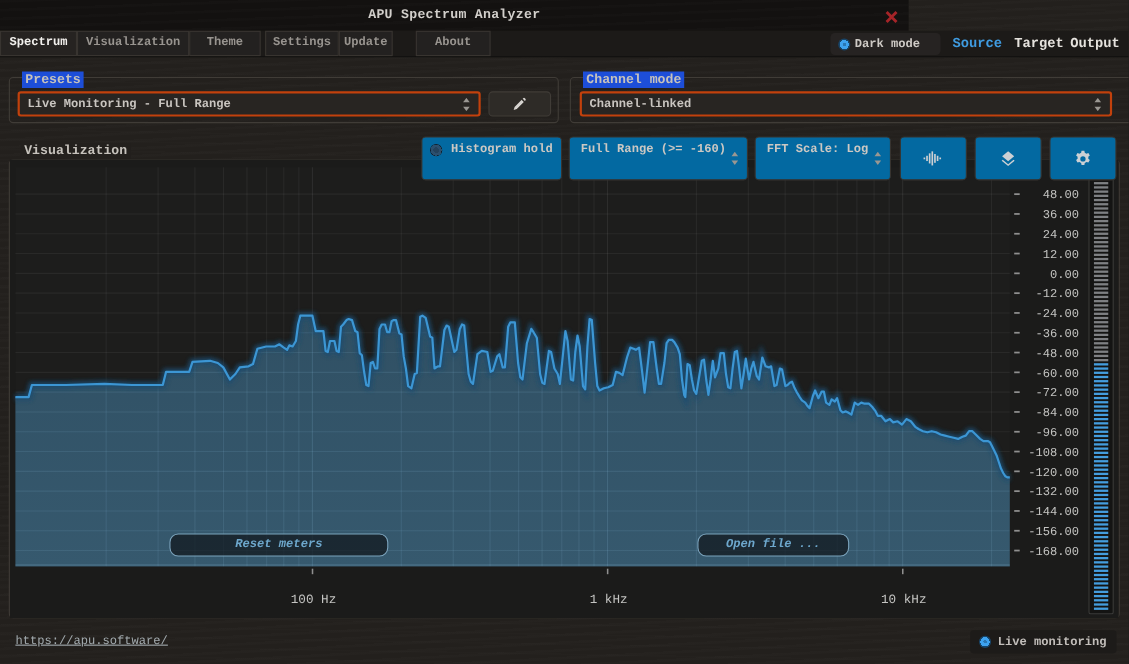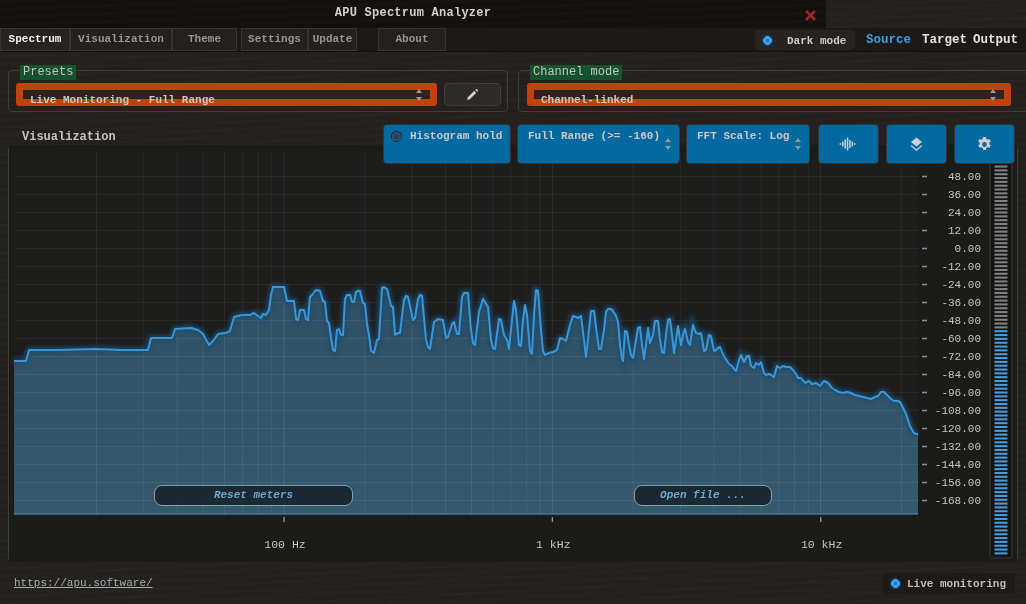--- a/index.html
+++ b/index.html
@@ -15,26 +15,26 @@
 
 #tabbar{left:0;top:28px;width:1026px;height:24px;background:#1c1a18;border-bottom:1px solid #121110;}
 .tab{position:absolute;top:0;height:23px;border:1px solid #383430;background:#232120;
 color:#98948f;font-size:11px;font-weight:bold;text-align:center;line-height:21px;}
 .tab.sel{color:#f2f0ed;background:#262321;}
 #darkchip{left:755px;top:2px;width:100px;height:20px;background:#262322;border-radius:4px;}
 .radio{display:inline-block;width:11px;height:11px;border-radius:50%;}
 .radio.on{background:radial-gradient(circle at 50% 50%, #2a77b4 0 1.5px, #3da2ef 1.5px 4.2px, #17456a 4.2px 6px);}
 .radio.off{background:radial-gradient(circle at 50% 50%, #24425c 0 2.5px, #2c4f6d 2.5px 5px, #131d28 5px 6px);}
 #darkchip .radio{position:absolute;left:7px;top:4.5px;}
-#darkchip span.lbl{position:absolute;left:32px;top:3px;font-size:11px;font-weight:bold;color:#cfcbc6;line-height:16px;white-space:nowrap;}
+#darkchip span.lbl{position:absolute;left:22px;top:3px;font-size:11px;font-weight:bold;color:#cfcbc6;line-height:16px;white-space:nowrap;}
 .tbtext{top:32px;font-size:12.5px;font-weight:bold;}
 
 .gbox{border:1px solid #403c37;border-radius:4px;background:transparent;}
-.glegend{position:absolute;top:-6px;left:11px;padding:0 3px;background:#14532d;font-size:12px;font-weight:normal;color:#c6c2bc;line-height:15px;}
-.combo{position:absolute;background:#282522;border:7px solid #c2410c;border-radius:3px;height:23px;
+.glegend{position:absolute;top:-6px;left:11px;padding:0 3px;background:#1d4ed8;font-size:12px;font-weight:bold;color:#c6c2bc;line-height:15px;}
+.combo{position:absolute;background:#282522;border:2px solid #c2410c;border-radius:3px;height:23px;
 font-size:11px;font-weight:bold;color:#c9c5c0;line-height:21px;padding-left:7px;white-space:nowrap;}
 .btn{position:absolute;background:#2e2b27;border:1px solid #403c37;border-radius:4px;display:flex;align-items:center;justify-content:center;}
 
 .chip{position:absolute;top:124px;height:40px;background:#0369a1;border:1px solid #37332f;border-radius:4px;
 font-size:11px;font-weight:bold;color:#ccc8c3;line-height:22px;white-space:nowrap;}
 
 .pbtn{position:absolute;height:21px;background:rgba(16,22,28,0.72);border:1.5px solid #7ba3bc;border-radius:8px;
 font-size:11px;font-weight:bold;color:#6da7cc;text-align:center;line-height:18px;font-style:italic;}
 
 #link{left:14px;top:577px;font-size:11px;color:#a3abaf;text-decoration:underline;}

